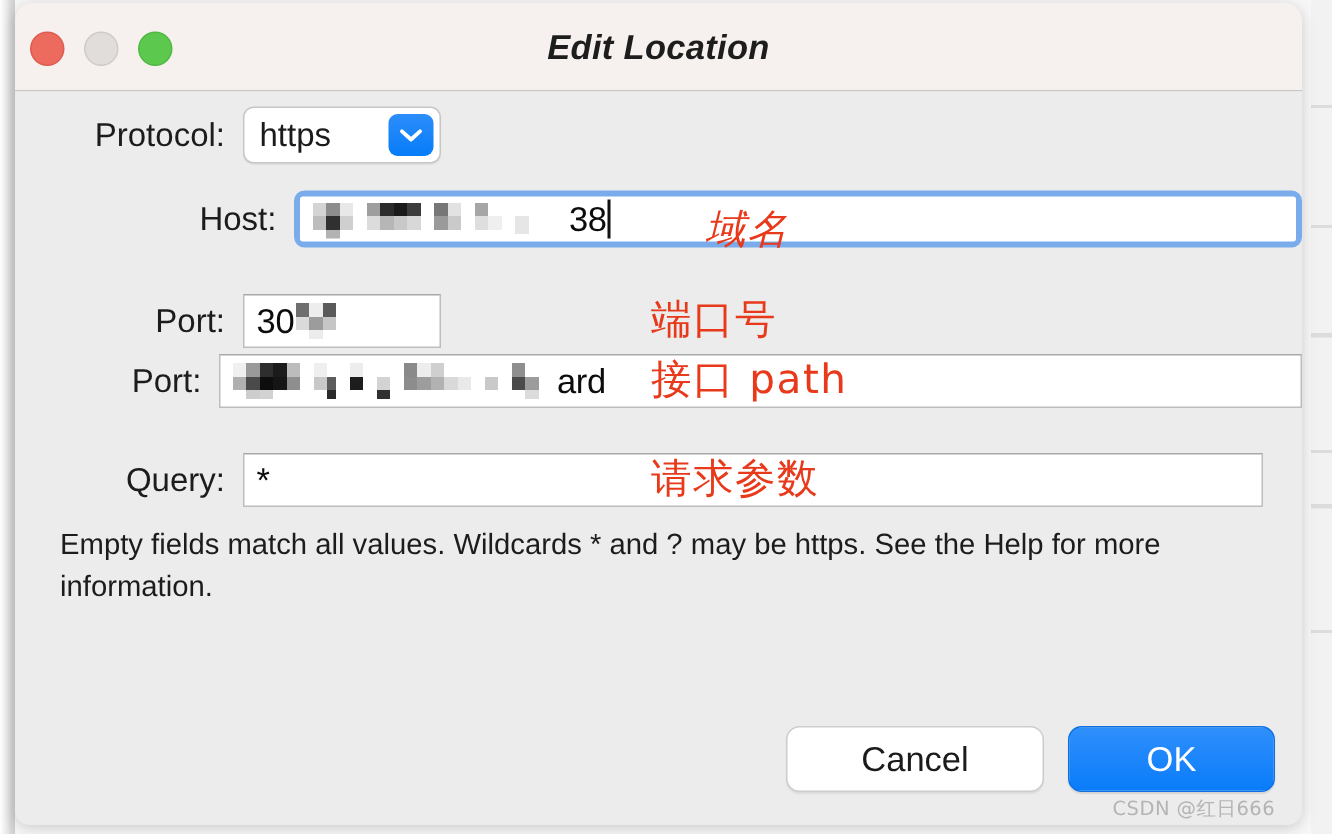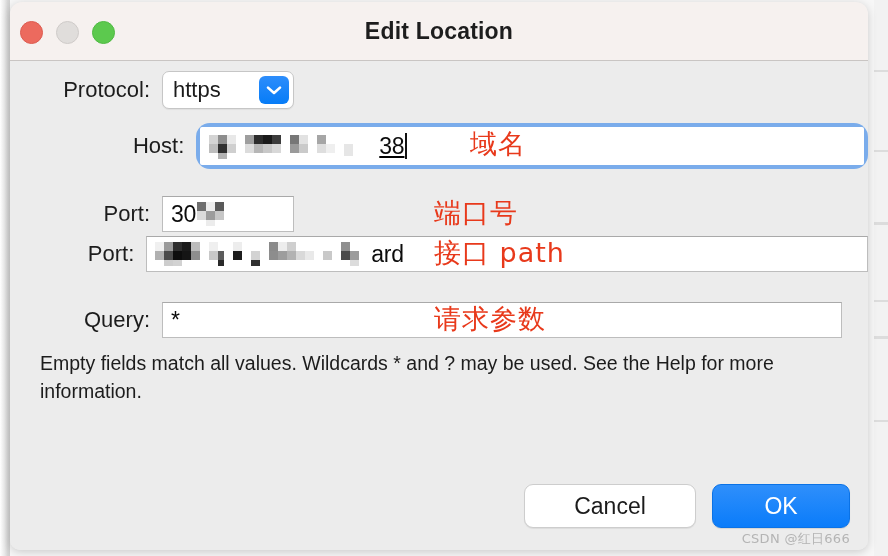--- a/index.html
+++ b/index.html
@@ -88,20 +88,21 @@
 
   #dialog-title {
     position: absolute;
     left: 0; right: 0;
     top: 16px;
     text-align: center;
     font-size: 23px;
     font-weight: bold;
     color: #1d1d1d;
     letter-spacing: .2px;
+    font-style: italic;
   }
 
   
   #dialog-body {
     position: relative;
     height: 489px;
     background: #ececec;
   }
 
   .form-row {
@@ -164,29 +165,28 @@
     display: flex;
     align-items: center;
     padding-left: 8px;
     font-size: 22px;
     color: #111;
     position: relative;
     overflow: hidden;
   }
   #host-wrap {
     position: relative;
-    border-radius: 14px;
+    border-radius: 7px;
     background: #7aaceb;
     padding: 4px;
     box-sizing: border-box;
-    height: 46px;
+    height: 38px;
     width: 680px;
     display: flex;
     align-items: center;
-    text-decoration: underline;
   }
   #host-inner {
     flex: 1;
     height: 100%;
     background: #fff;
     border-radius: 2px;
     display: flex;
     align-items: center;
     padding-left: 8px;
     box-sizing: border-box;
@@ -351,21 +351,21 @@
               <rect x="36" y="2" width="3" height="3" fill="#a6a6a6"></rect>
               <rect x="36" y="5" width="3" height="3" fill="#dedede"></rect>
               <rect x="39" y="5" width="3" height="3" fill="#efefef"></rect>
               <rect x="45" y="5" width="3" height="4" fill="#e6e6e6"></rect>
             </svg>
           </span>
           <span class="field-text" style="margin-left:-4px;">38</span>
           <span class="caret"></span>
         </div>
       </div>
-      <span class="annotation" style="left:424px;top:3px;">域名</span>
+      <span class="annotation" style="left:424px;top:12px;font-style:italic;">域名</span>
     </div>
 
     <div class="form-row" style="top:136px;">
       <div class="row-label">Port:</div>
       <div class="text-input" style="width:132px;">
         <span class="field-text">30</span>
         <span class="mosaic" style="margin-left:1px;">
           <svg width="45" height="30" viewBox="0 0 15 10" aria-hidden="true" shape-rendering="crispEdges">
             <rect x="0" y="2" width="3" height="3" fill="#6e6e6e"></rect>
             <rect x="3" y="2" width="3" height="3" fill="#ededed"></rect>
@@ -426,21 +426,21 @@
     </div>
 
     <div class="form-row" style="top:242px;">
       <div class="row-label">Query:</div>
       <div class="text-input" style="width:680px;">
         <span class="field-text">*</span>
       </div>
       <span class="annotation" style="left:424px;top:-2px;">请求参数</span>
     </div>
 
-    <div id="help-text">Empty fields match all values. Wildcards * and ? may be used. See the Help for more information.</div>
+    <div id="help-text">Empty fields match all values. Wildcards * and ? may be https. See the Help for more information.</div>
 
     <div id="button-bar">
       <div class="btn" id="cancel-button">Cancel</div>
       <div class="btn" id="ok-button">OK</div>
     </div>
 
     <div id="watermark">CSDN @红日666</div>
 
   </div>
 </div>

